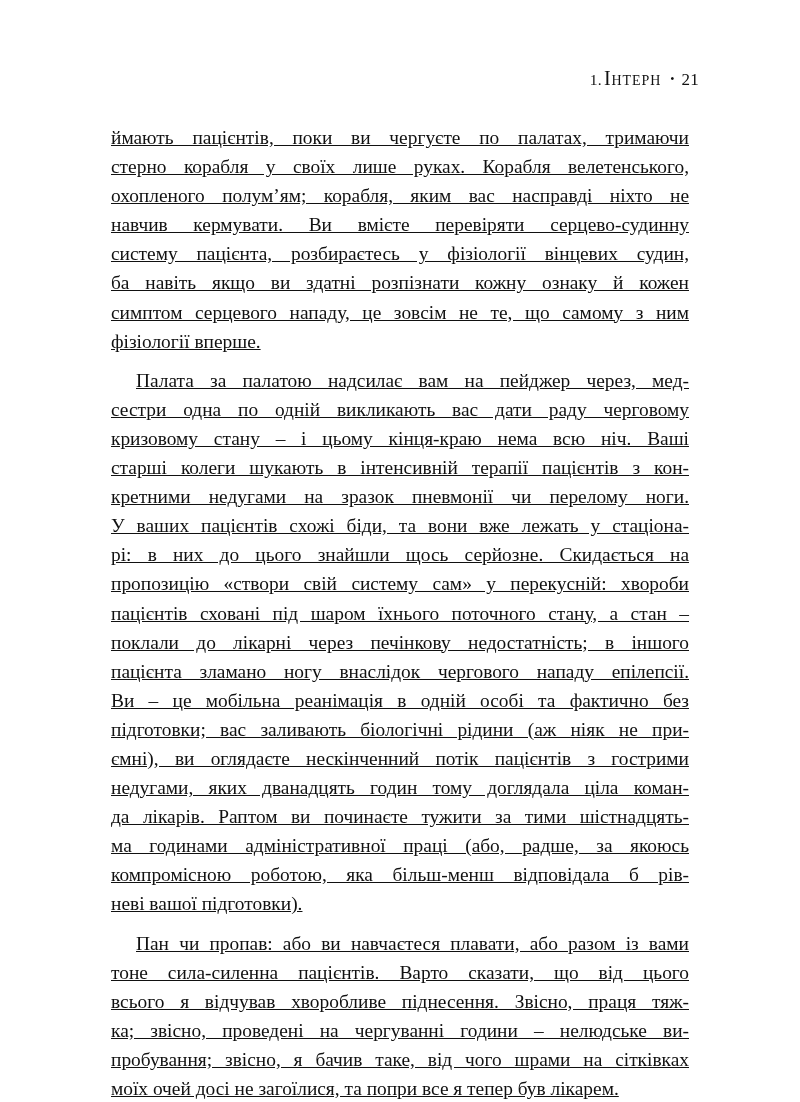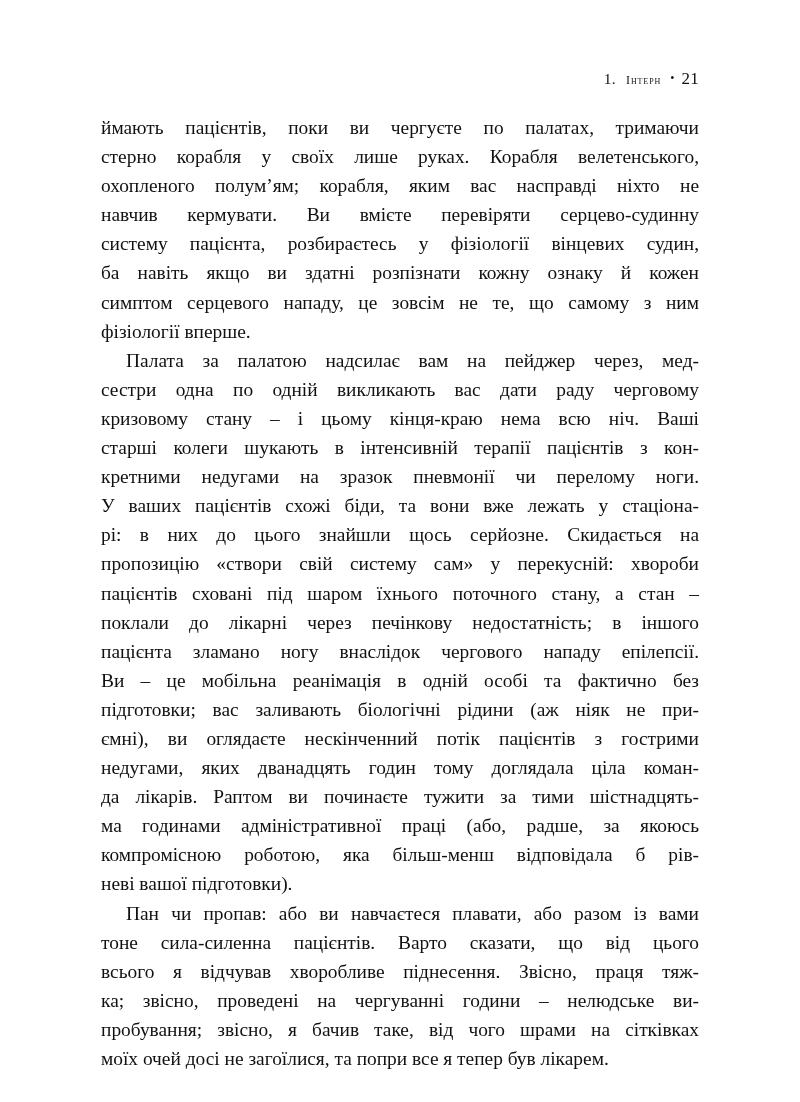--- a/index.html
+++ b/index.html
@@ -31,23 +31,23 @@
     font-size: 15.5px;
     line-height: 24px;
     color: #111111;
   }
   .running-head .chap-num {
     font-size: 15.5px;
     letter-spacing: 0.3px;
   }
   .running-head .chap-title {
     font-variant: small-caps;
-    font-size: 12px;
+    font-size: 20px;
     letter-spacing: 0.9px;
-    margin-left: 10px;
+    margin-left: 2px;
   }
   .running-head .sep {
     display: inline-block;
     margin: 0 7px 0 9px;
     font-size: 12px;
     vertical-align: 2px;
   }
   .running-head .folio {
     font-size: 17px;
     letter-spacing: 0.3px;
@@ -55,27 +55,28 @@
 
   
   .textblock {
     position: absolute;
     top: 113px;
     left: 101px;
     width: 598px;
   }
 
   .para {
-    margin: 0;
+    margin: 10px;
     font-size: 19.4px;
     line-height: 29.1px;
     text-align: justify;
     text-justify: inter-word;
     hyphens: none;
     color: #111111;
+    text-decoration: underline;
   }
 
   
   .line {
     display: block;
     text-align: justify;
     text-align-last: justify;
     white-space: pre-wrap;
   }
   .line.last {

